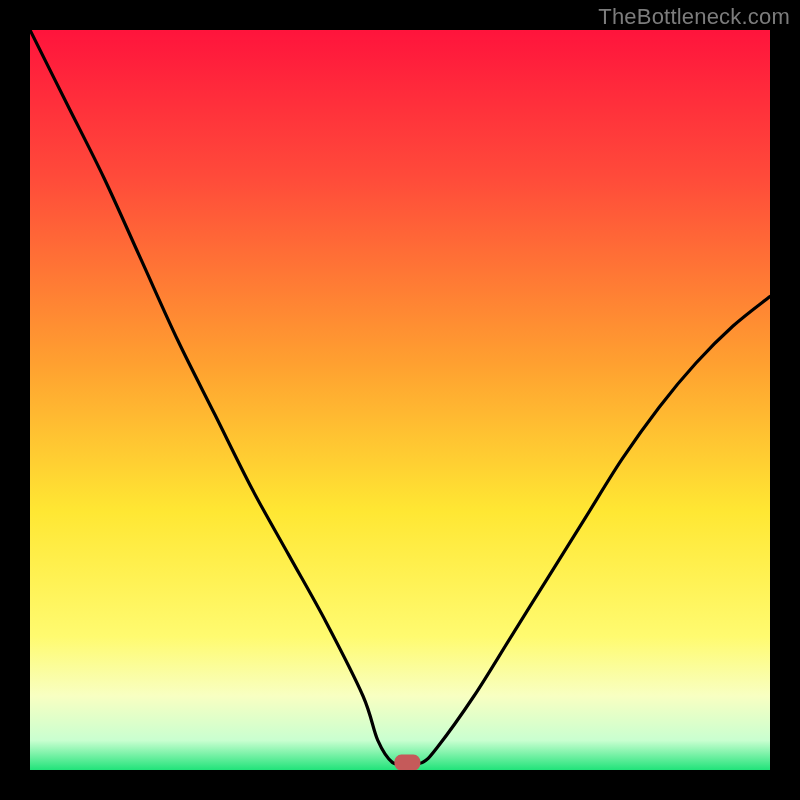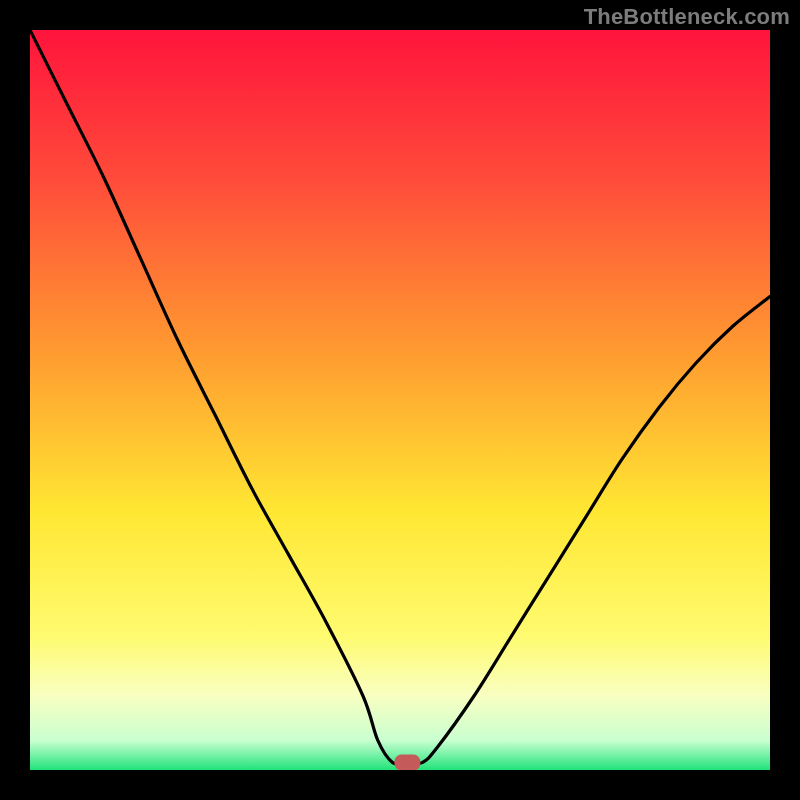--- a/index.html
+++ b/index.html
@@ -22,21 +22,21 @@
     top: 30px;
     width: 740px;
     height: 740px;
   }
   .watermark {
     position: absolute;
     top: 4px;
     right: 10px;
     font-family: Arial, Helvetica, sans-serif;
     font-size: 22px;
-    font-weight: 700;
+    font-weight: 400;
     color: #7c7c7c;
     letter-spacing: 0.2px;
   }
   svg { display: block; }
 </style>
 </head>
 <body>
 
 <div class="frame">
   <div class="watermark">TheBottleneck.com</div>

